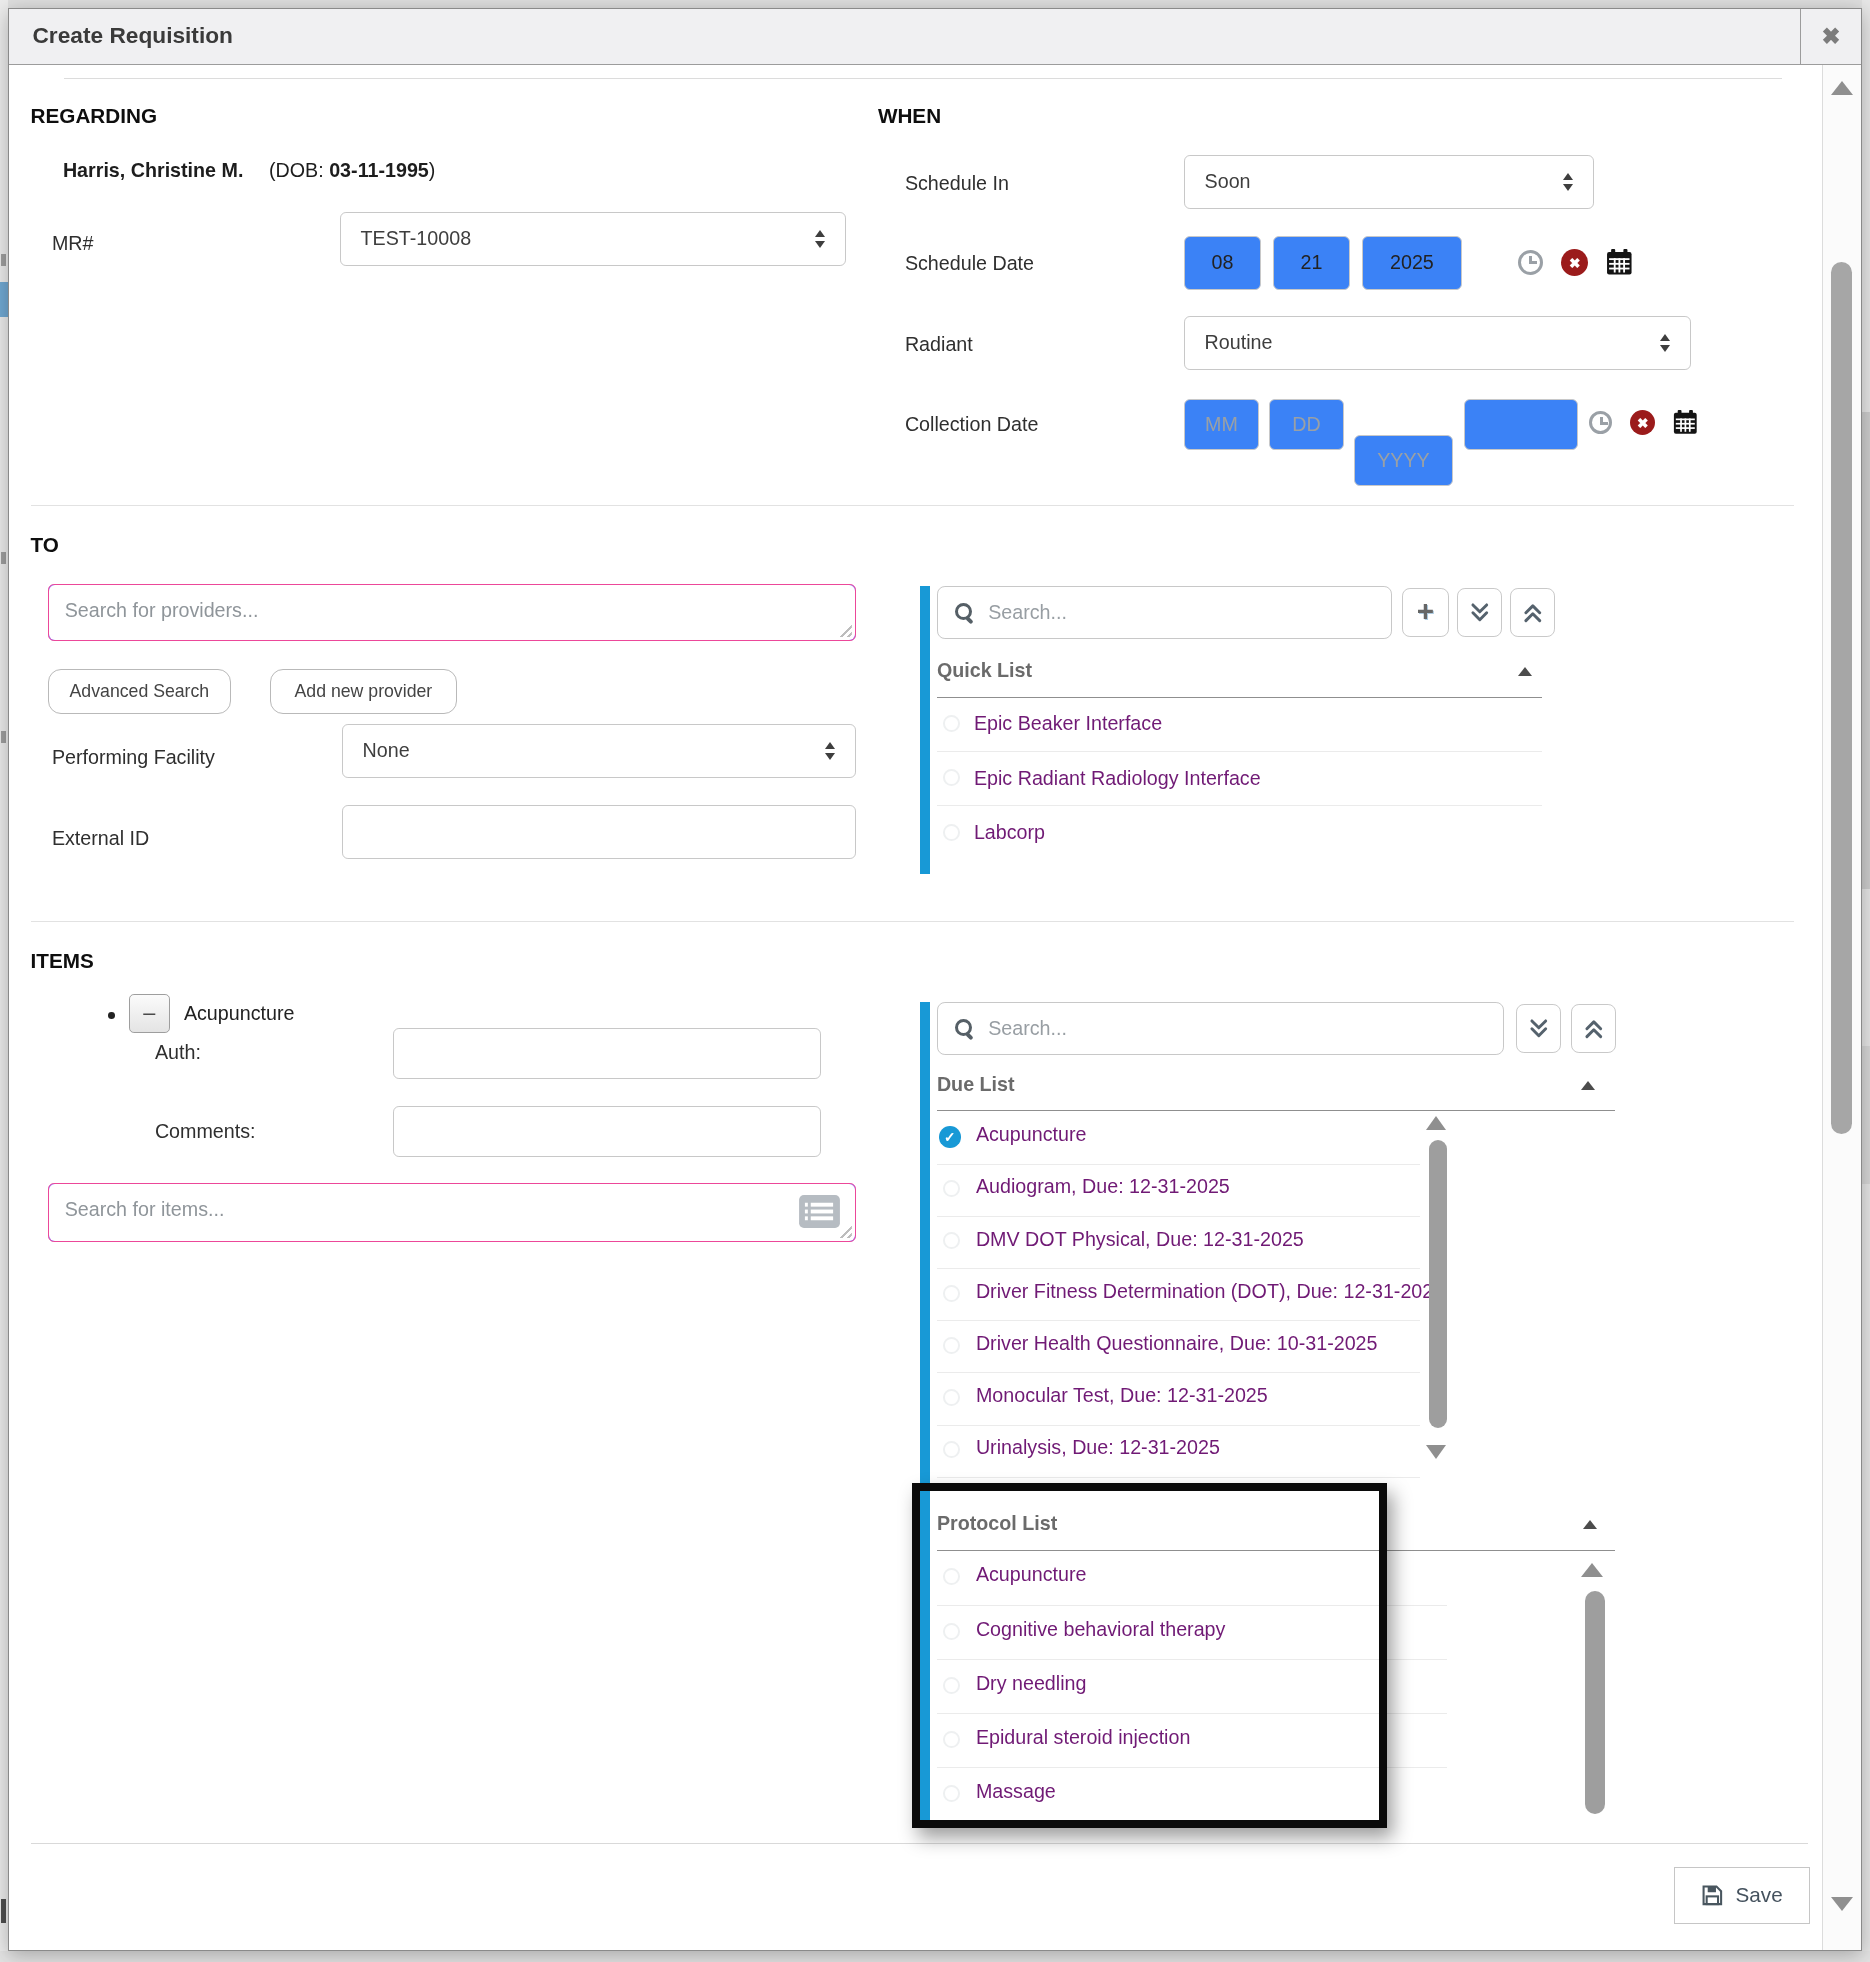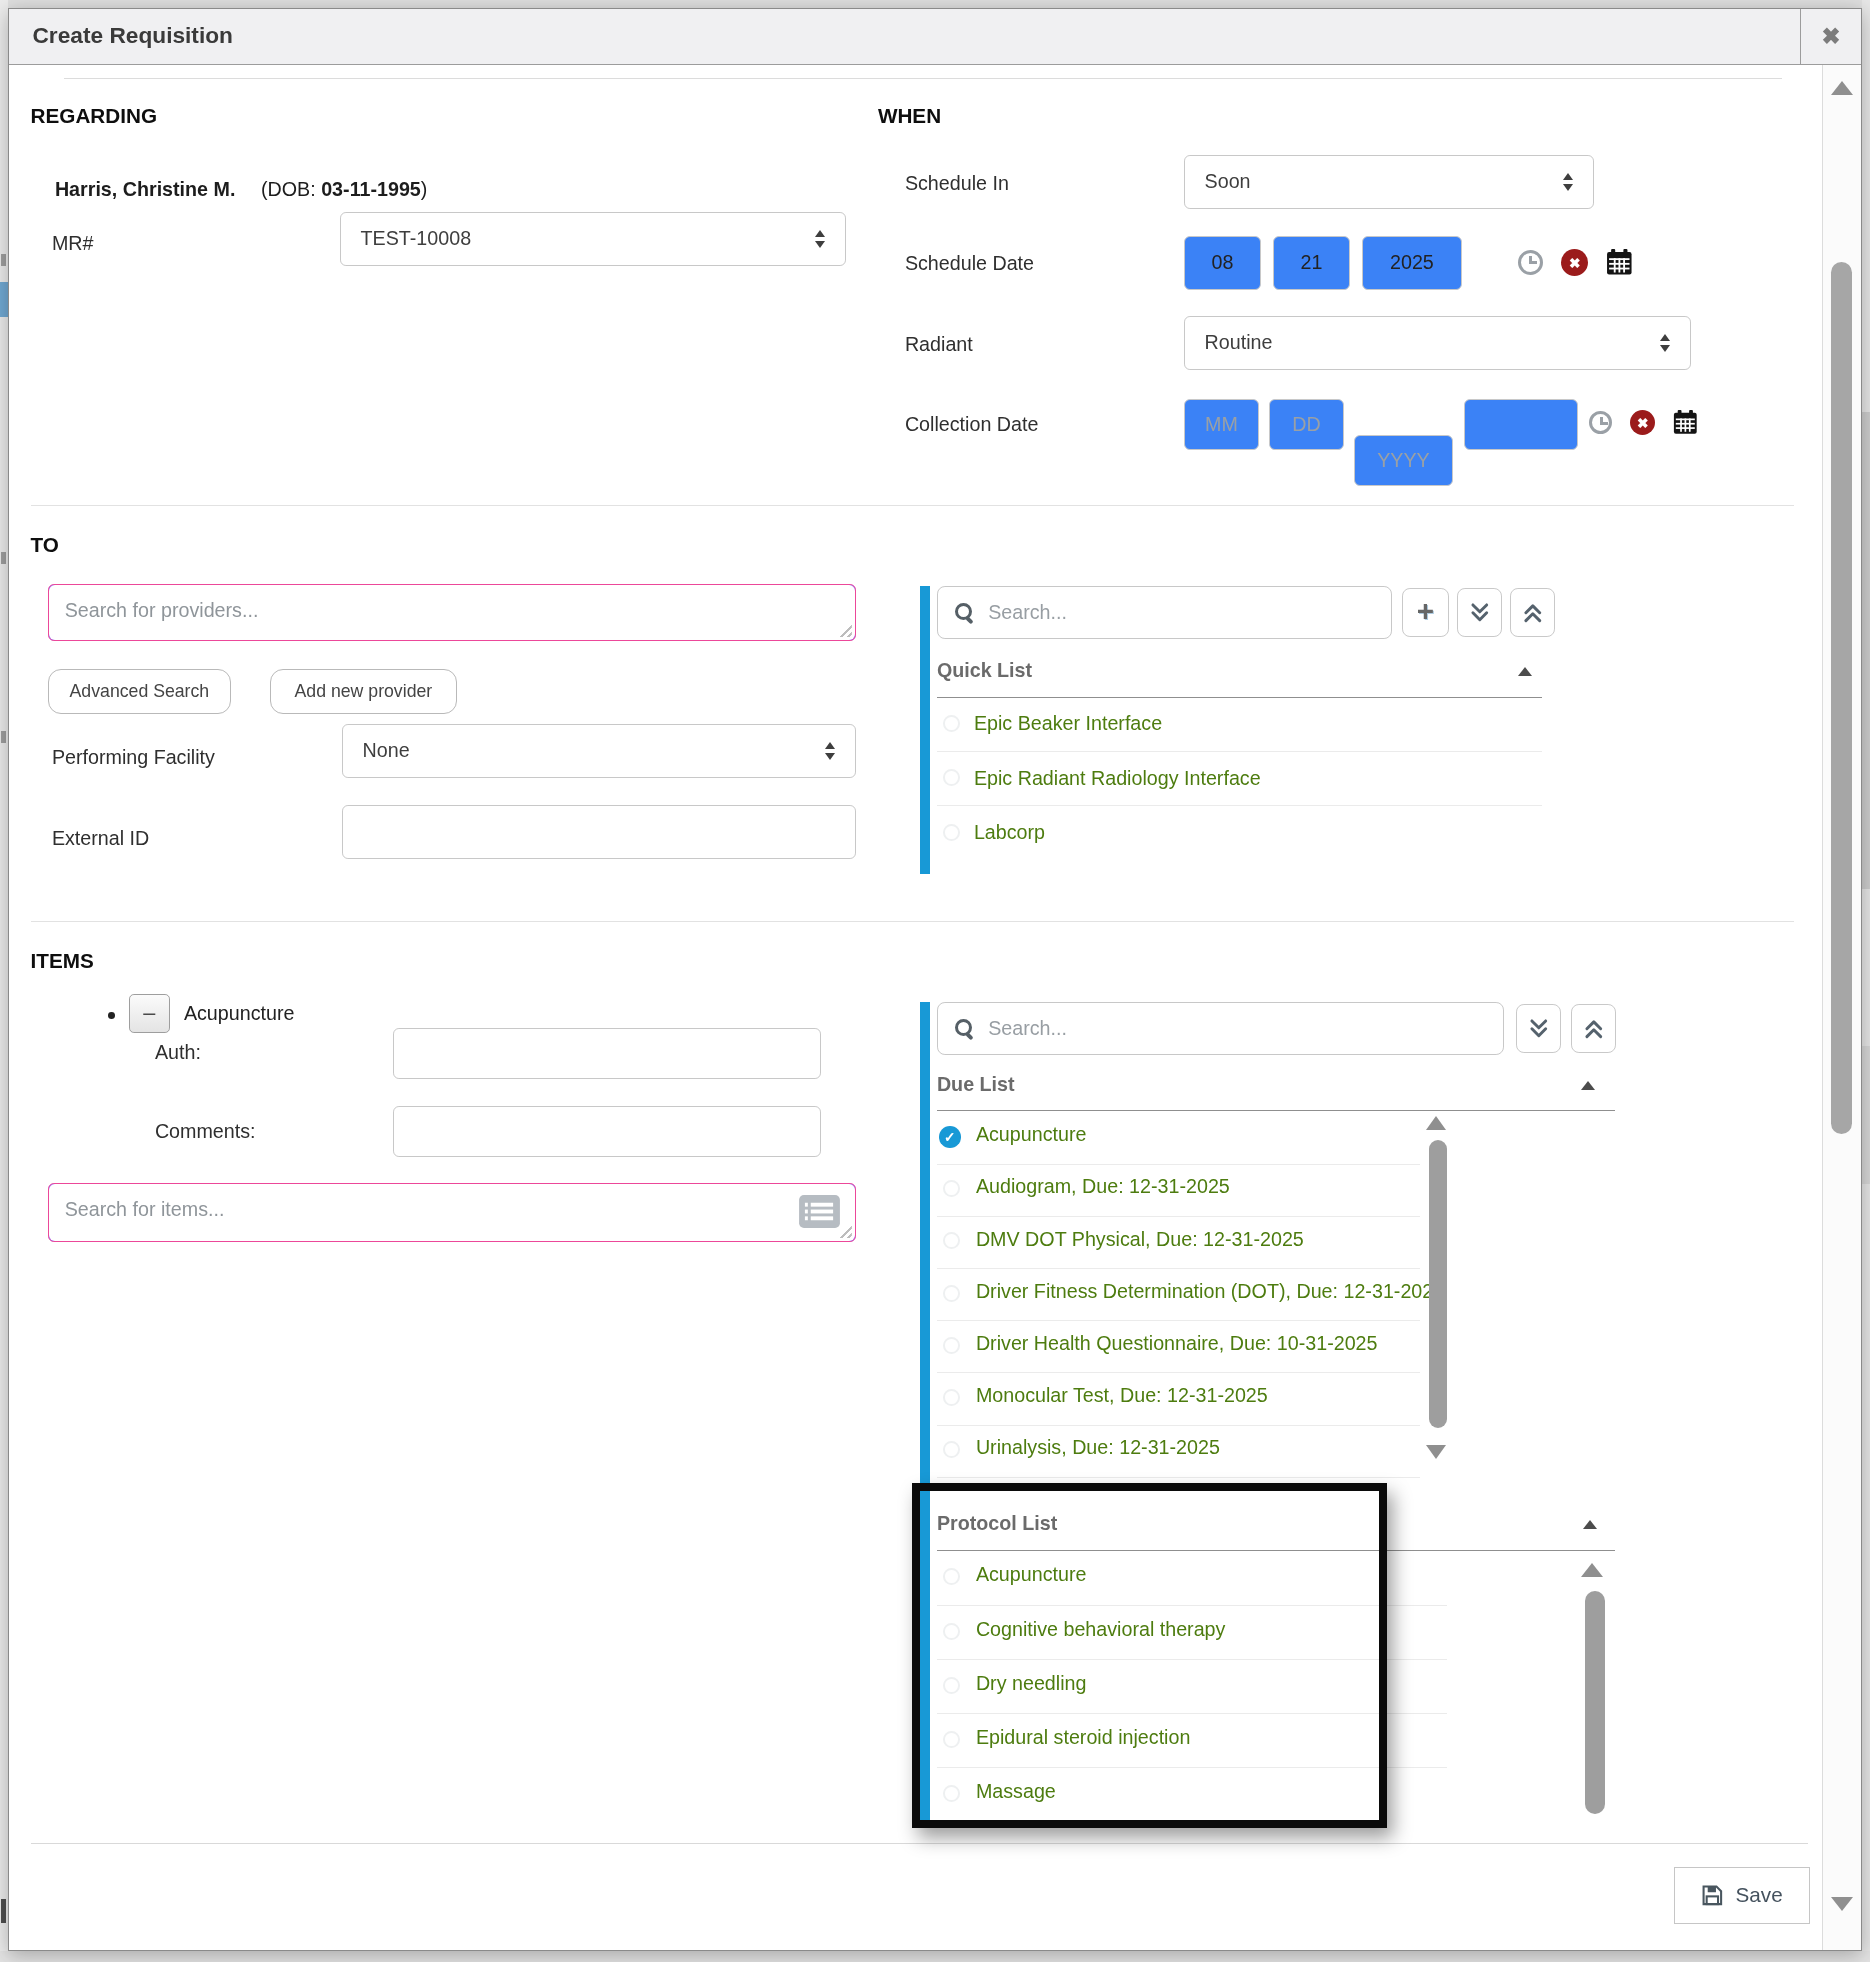--- a/index.html
+++ b/index.html
@@ -77,21 +77,21 @@
   .mag::after { content:""; position:absolute; left:14.8px; top:14.8px; width:7.9px; height:3.5px; background:#555f66;
     transform:rotate(45deg); transform-origin:0 0; border-radius:2px; }
 
   .sq-btn { position:absolute; width:45px; height:49px; border:1px solid #c9c9c9; border-radius:7.9px; background:#fff;
     display:flex; align-items:center; justify-content:center; cursor:pointer; }
   .plus-glyph { font-size:29.6px; font-weight:bold; color:#666; line-height:1; margin-top:-3px; text-shadow:1px 1px 0 #aecbe0; }
 
   .panel-title { position:absolute; font-size:19.7px; font-weight:bold; color:#6b6b6b; }
   .header-line { position:absolute; height:1px; background:#8f8f8f; }
   .row-divider { position:absolute; height:1px; background:#ebebeb; }
-  .list-text { position:absolute; font-size:19.7px; color:#4d7c0f; white-space:nowrap; }
+  .list-text { position:absolute; font-size:19.7px; color:#701a75; white-space:nowrap; }
   .circle { position:absolute; width:16.7px; height:16.7px; border:2px solid #eef0f1; border-radius:50%; background:#fff; }
   .check-circle { position:absolute; width:21.7px; height:21.7px; border-radius:50%; background:#1899d6; color:#fff;
     font-size:13.8px; font-weight:bold; display:flex; align-items:center; justify-content:center; }
 
   .collapse-tri { position:absolute; width:0; height:0; border-left:7.9px solid transparent;
     border-right:7.9px solid transparent; border-bottom:9.9px solid #4c4c4c; cursor:pointer; }
 
   
   .tri-up   { position:absolute; width:0; height:0; border-left:11.8px solid transparent; border-right:11.8px solid transparent; border-bottom:14.8px solid #8f8f8f; cursor:pointer; }
   .tri-down { position:absolute; width:0; height:0; border-left:11.8px solid transparent; border-right:11.8px solid transparent; border-top:14.8px solid #8f8f8f; cursor:pointer; }
@@ -143,21 +143,21 @@
   <div class="modal-header">
     <div class="modal-title">Create Requisition</div>
     <div class="close-btn">
         <span>✖</span>
       </div>
   </div>
 
   <div class="hairline" style="left:55px;top:69px;width:1718px;"></div>
 
   <div class="sec-h" style="left:21.7px;top:95px;">REGARDING</div>
-  <div class="patient-line" style="left:46px;top:150px;margin-top:19px;">
+  <div class="patient-line" style="left:54px;top:150px;">
     <span class="b">Harris, Christine M.</span><span class="dob">(DOB: </span><span class="b">03-11-1995</span><span>)</span>
   </div>
   <div class="lbl" style="left:43px;top:223px;">MR#</div>
   <div class="selectbox" style="left:331px;top:203px;width:506px;">
     <span>TEST-10008</span>
     <span class="sort">
         <i class="u"></i>
         <i class="d"></i>
       </span>
   </div>

